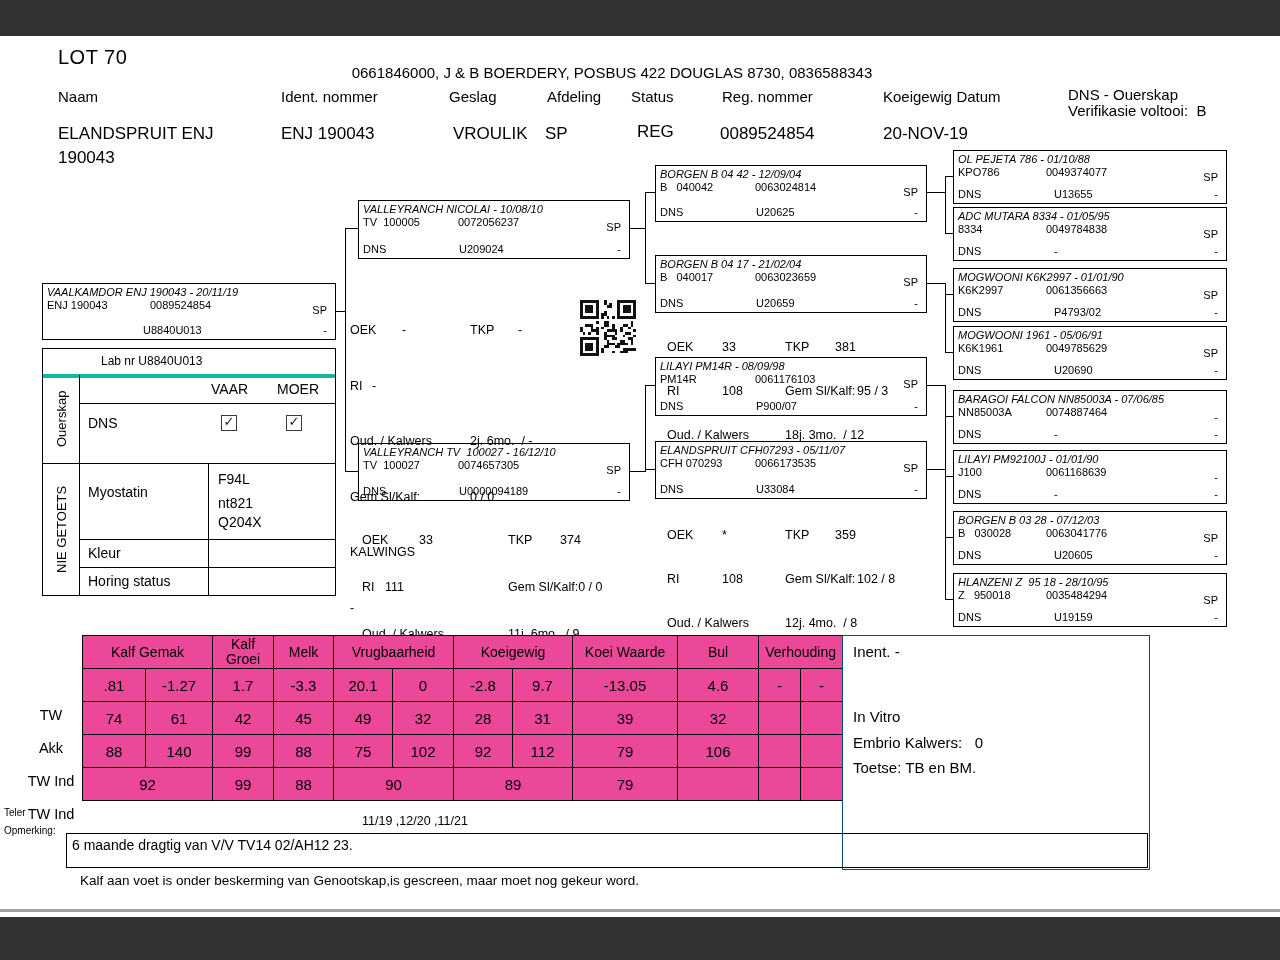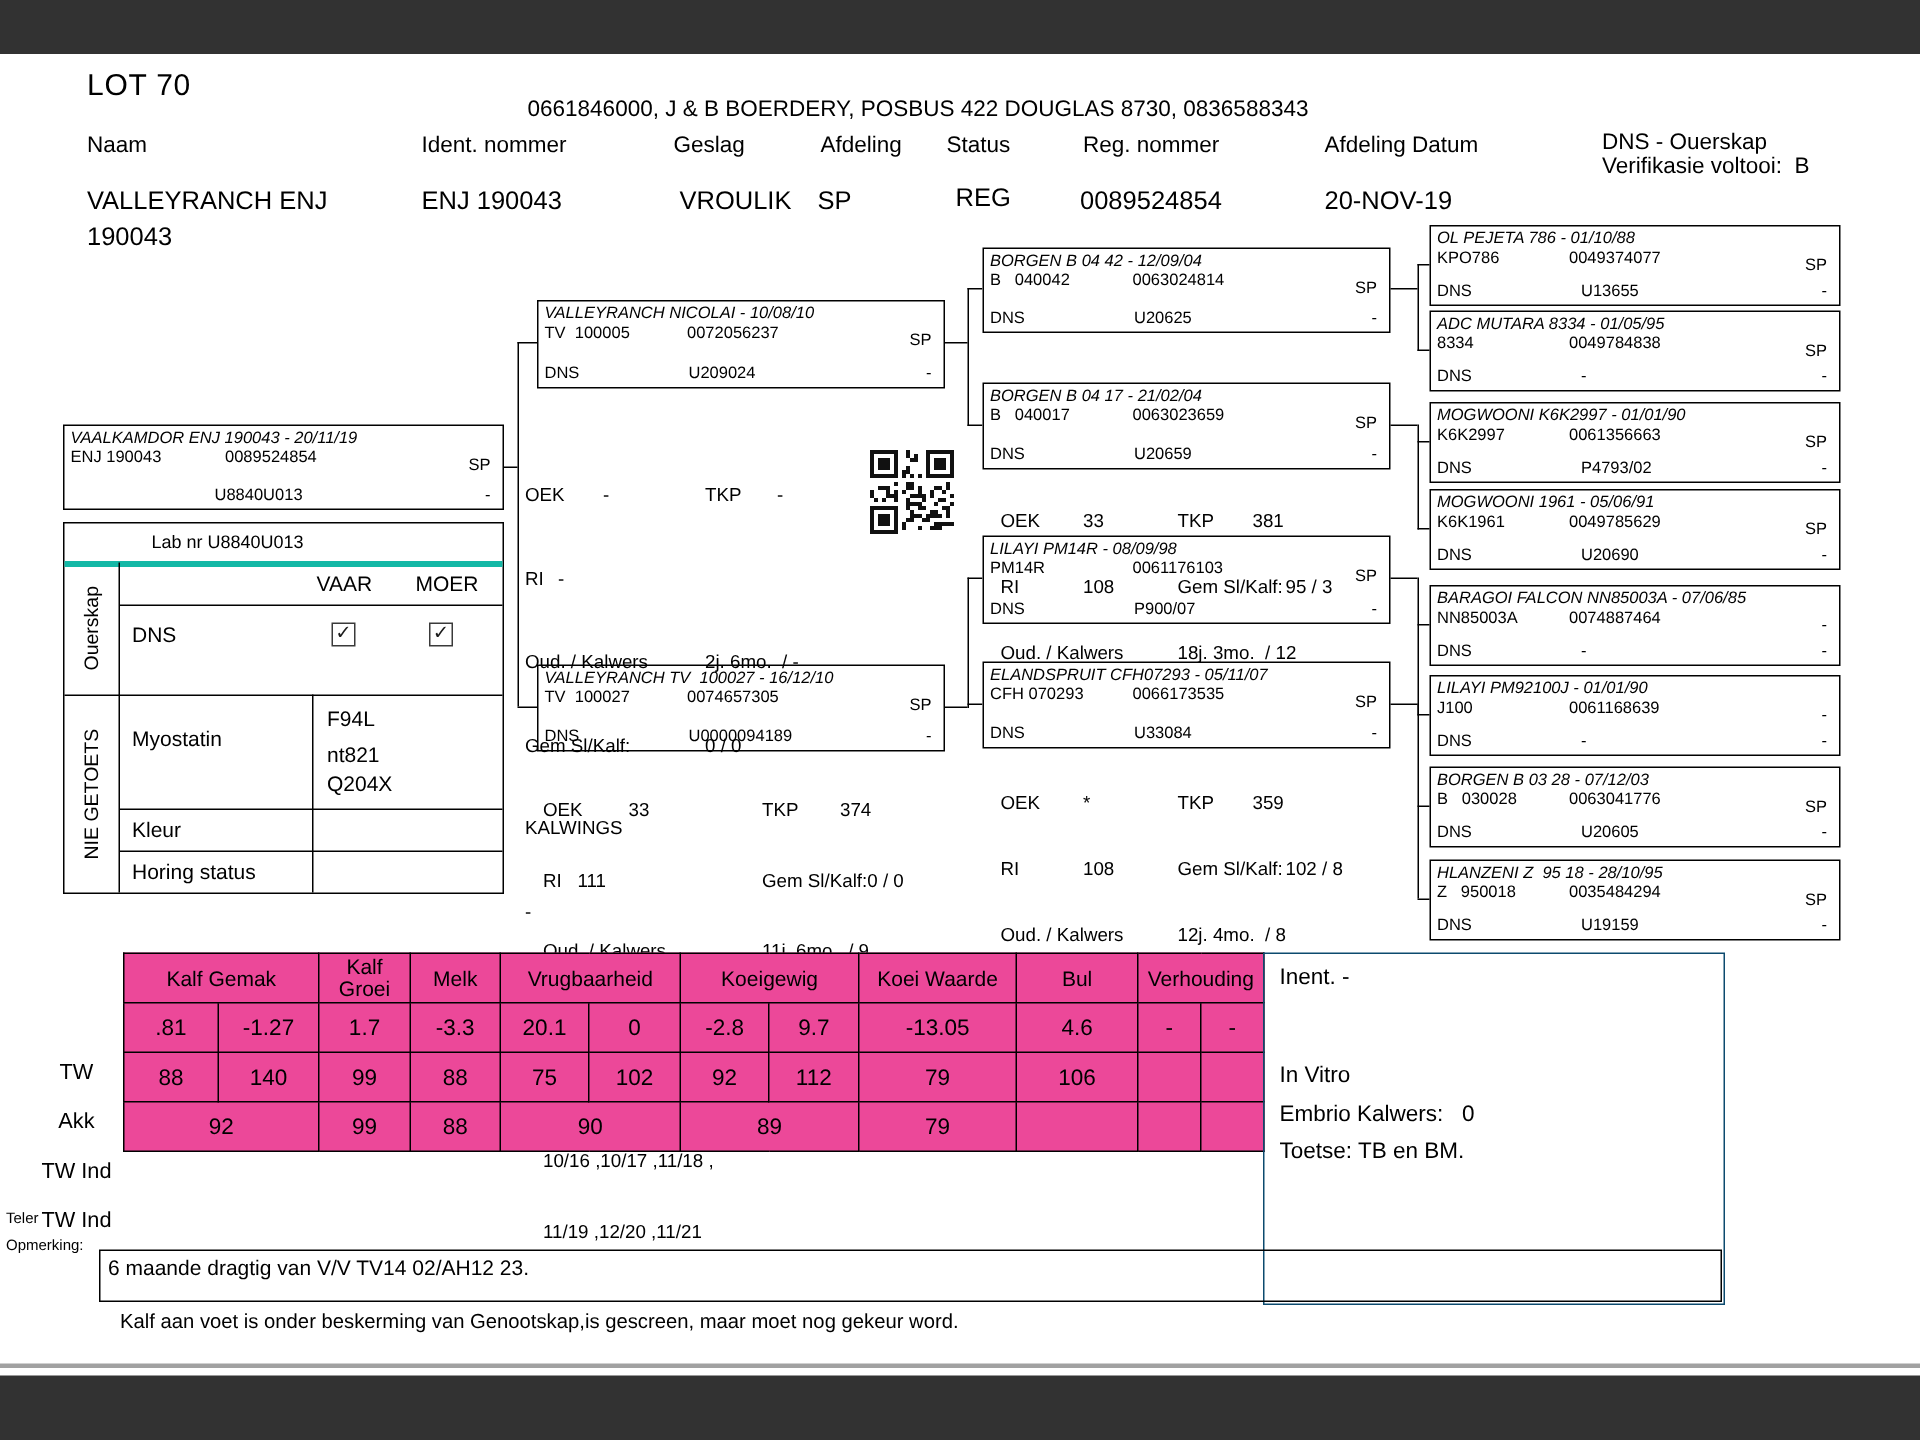--- a/index.html
+++ b/index.html
@@ -72,25 +72,25 @@
 
 <div class="abs lot" style="left:58px;top:46px;">LOT 70</div>
 <div class="abs breeder" style="left:272px;top:64px;">0661846000, J &amp; B BOERDERY, POSBUS 422 DOUGLAS 8730, 0836588343</div>
 
 <div class="abs colhead" style="left:58px;top:88px;">Naam</div>
 <div class="abs colhead" style="left:281px;top:88px;">Ident. nommer</div>
 <div class="abs colhead" style="left:449px;top:88px;">Geslag</div>
 <div class="abs colhead" style="left:547px;top:88px;">Afdeling</div>
 <div class="abs colhead" style="left:631px;top:88px;">Status</div>
 <div class="abs colhead" style="left:722px;top:88px;">Reg. nommer</div>
-<div class="abs colhead" style="left:883px;top:88px;">Afdeling Datum</div>
+<div class="abs colhead" style="left:883px;top:88px;">Koeigewig Datum</div>
 <div class="abs colhead" style="left:1068px;top:86px;">DNS - Ouerskap</div>
 <div class="abs colhead" style="left:1068px;top:102px;">Verifikasie voltooi:  B</div>
 
-<div class="abs val" style="left:58px;top:124px;">VALLEYRANCH ENJ</div>
+<div class="abs val" style="left:58px;top:124px;">ELANDSPRUIT ENJ</div>
 <div class="abs val" style="left:58px;top:148px;">190043</div>
 <div class="abs val" style="left:281px;top:124px;">ENJ 190043</div>
 <div class="abs val" style="left:453px;top:124px;">VROULIK</div>
 <div class="abs val" style="left:545px;top:124px;">SP</div>
 <div class="abs val" style="left:637px;top:122px;">REG</div>
 <div class="abs val" style="left:720px;top:124px;">0089524854</div>
 <div class="abs val" style="left:883px;top:124px;">20-NOV-19</div>
 
 <div class="conn" style="left:334px;top:311px;width:11px;height:1px"></div>
 <div class="conn" style="left:345px;top:228px;width:1px;height:243px"></div>
@@ -469,20 +469,34 @@
     <td>20.1</td>
     <td>0</td>
     <td>-2.8</td>
     <td>9.7</td>
     <td>-13.05</td>
     <td>4.6</td>
     <td>-</td>
     <td>-</td>
   </tr>
   <tr class="num">
+    <td>74</td>
+    <td>61</td>
+    <td>42</td>
+    <td>45</td>
+    <td>49</td>
+    <td>32</td>
+    <td>28</td>
+    <td>31</td>
+    <td>39</td>
+    <td>32</td>
+    <td></td>
+    <td></td>
+  </tr>
+  <tr class="num">
     <td>88</td>
     <td>140</td>
     <td>99</td>
     <td>88</td>
     <td>75</td>
     <td>102</td>
     <td>92</td>
     <td>112</td>
     <td>79</td>
     <td>106</td>

